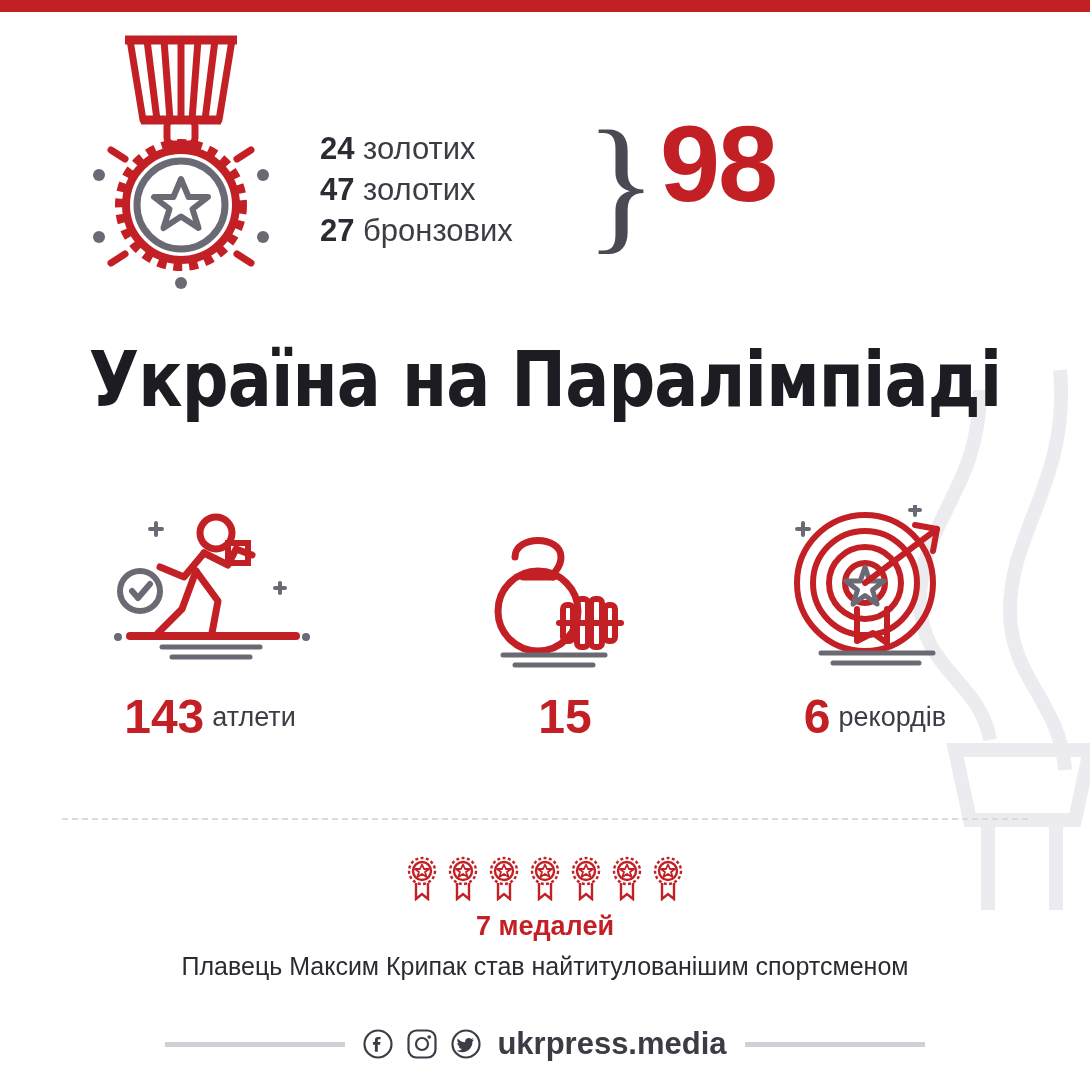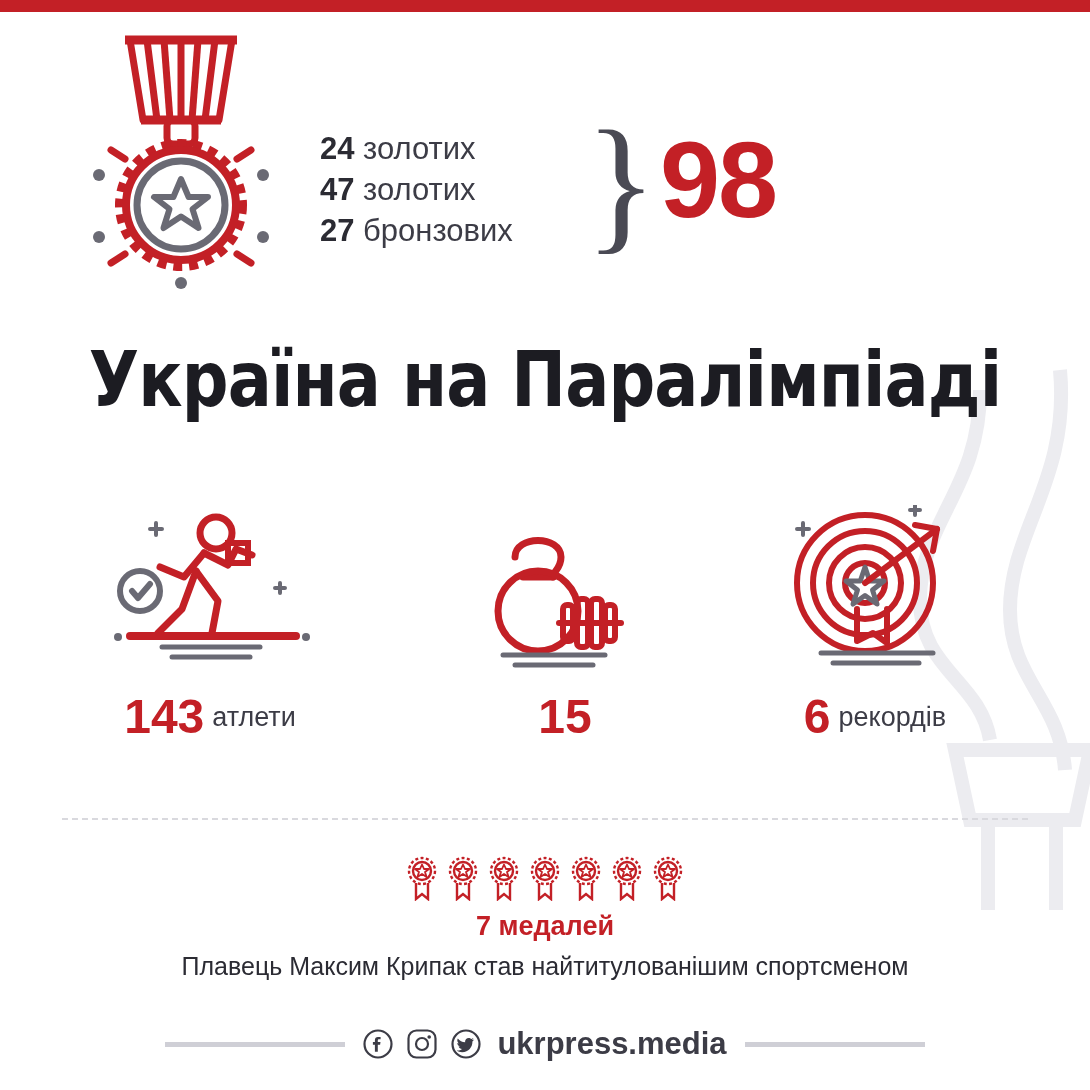--- a/index.html
+++ b/index.html
@@ -74,21 +74,21 @@
     top: 88px;
     font-size: 150px;
     line-height: 150px;
     color: #4a4a54;
     font-family: "Liberation Serif", serif;
     font-weight: 300;
   }
   .big-number {
     position: absolute;
     left: 660px;
-    top: 105px;
+    top: 89px;
     font-size: 108px;
     font-weight: bold;
     color: #c32026;
     letter-spacing: -2px;
     line-height: 110px;
   }
   .medals-label {
     position: absolute;
     left: 820px;
     top: 125px;

